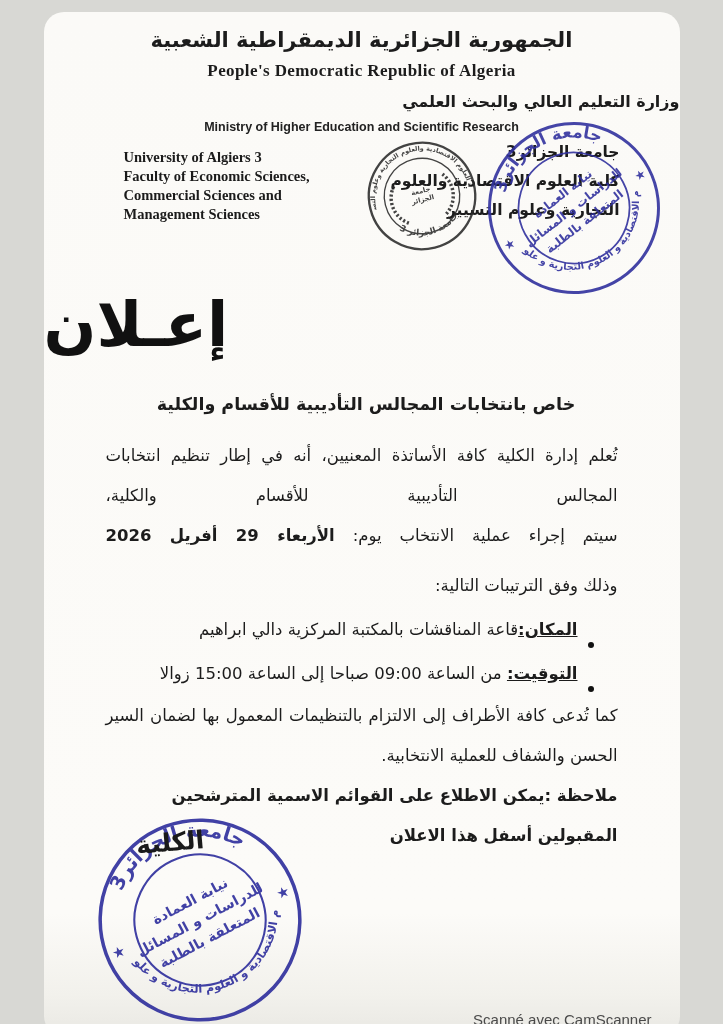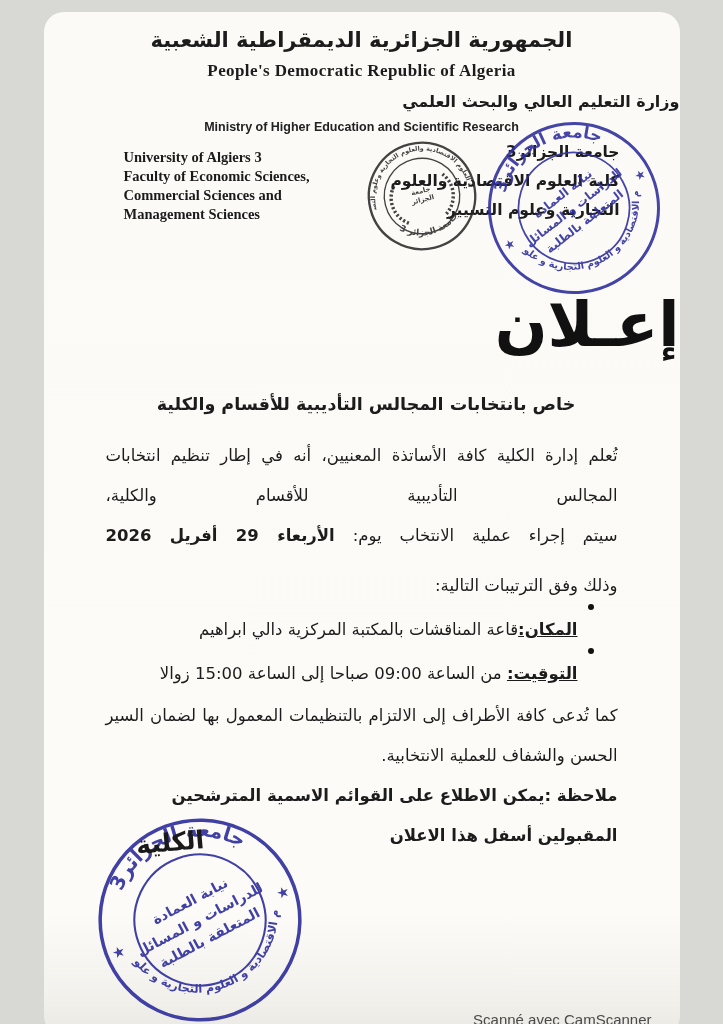--- a/index.html
+++ b/index.html
@@ -16,32 +16,32 @@
   .fac-en{position:absolute;left:80px;top:136px;font-family:"Liberation Serif",serif;
           font-weight:bold;font-size:14.5px;line-height:19px;color:#1b1b1b;}
   .fac-ar{position:absolute;right:60px;top:126px;direction:rtl;text-align:right;
           font-weight:bold;font-size:15.5px;line-height:29px;}
   .stamp{position:absolute;opacity:0.92;}
   .stamp-black{left:320px;top:126px;width:116px;height:116px;transform:rotate(-14deg);opacity:0.88;}
   .stamp-blue-top{left:442px;top:108px;width:176px;height:176px;transform:rotate(-28deg);opacity:0.9;}
   .stamp-blue-bottom{left:52px;top:804px;width:208px;height:208px;transform:rotate(-20deg);}
   .handwriting{position:absolute;left:92px;top:816px;font-size:25px;font-weight:bold;color:#1a1a1a;
                transform:rotate(-5deg);direction:rtl;letter-spacing:1px;}
-  .title{position:absolute;top:276px;left:0;right:0;text-align:right;
+  .title{position:absolute;top:276px;left:0;right:0;text-align:left;
          font-size:62px;font-weight:bold;color:#111;}
   .subtitle{position:absolute;top:382px;left:9px;right:0;text-align:center;
             font-size:17.5px;font-weight:bold;direction:rtl;}
   .doc-body{position:absolute;top:424px;right:62px;left:62px;direction:rtl;
             font-size:16.5px;line-height:40px;text-align:right;}
   .para{margin:0;}
   .stretch{text-align:justify;text-align-last:justify;}
   .just{text-align:justify;}
   .lead{margin-top:10px;}
   .bullets{margin:2px 24px 0 0;}
-  .bullet{display:flex;align-items:flex-start;gap:10px;line-height:44px;}
+  .bullet{display:flex;align-items:flex-end;gap:10px;line-height:44px;}
   .dot{width:6px;height:6px;border-radius:50%;background:#111;flex:0 0 auto;position:relative;top:-4px;}
   .blabel{font-weight:bold;text-decoration:underline;}
   .p2{margin-top:2px;}
   .p3{margin-top:0;}
   .note{margin-top:0;font-weight:600;}
   .scan-credit{position:absolute;right:28px;bottom:8px;font-family:"Liberation Sans",sans-serif;
                font-size:15px;color:#4a4a4a;}
   svg text{font-family:"DejaVu Sans",sans-serif;}
 </style>
 </head>

